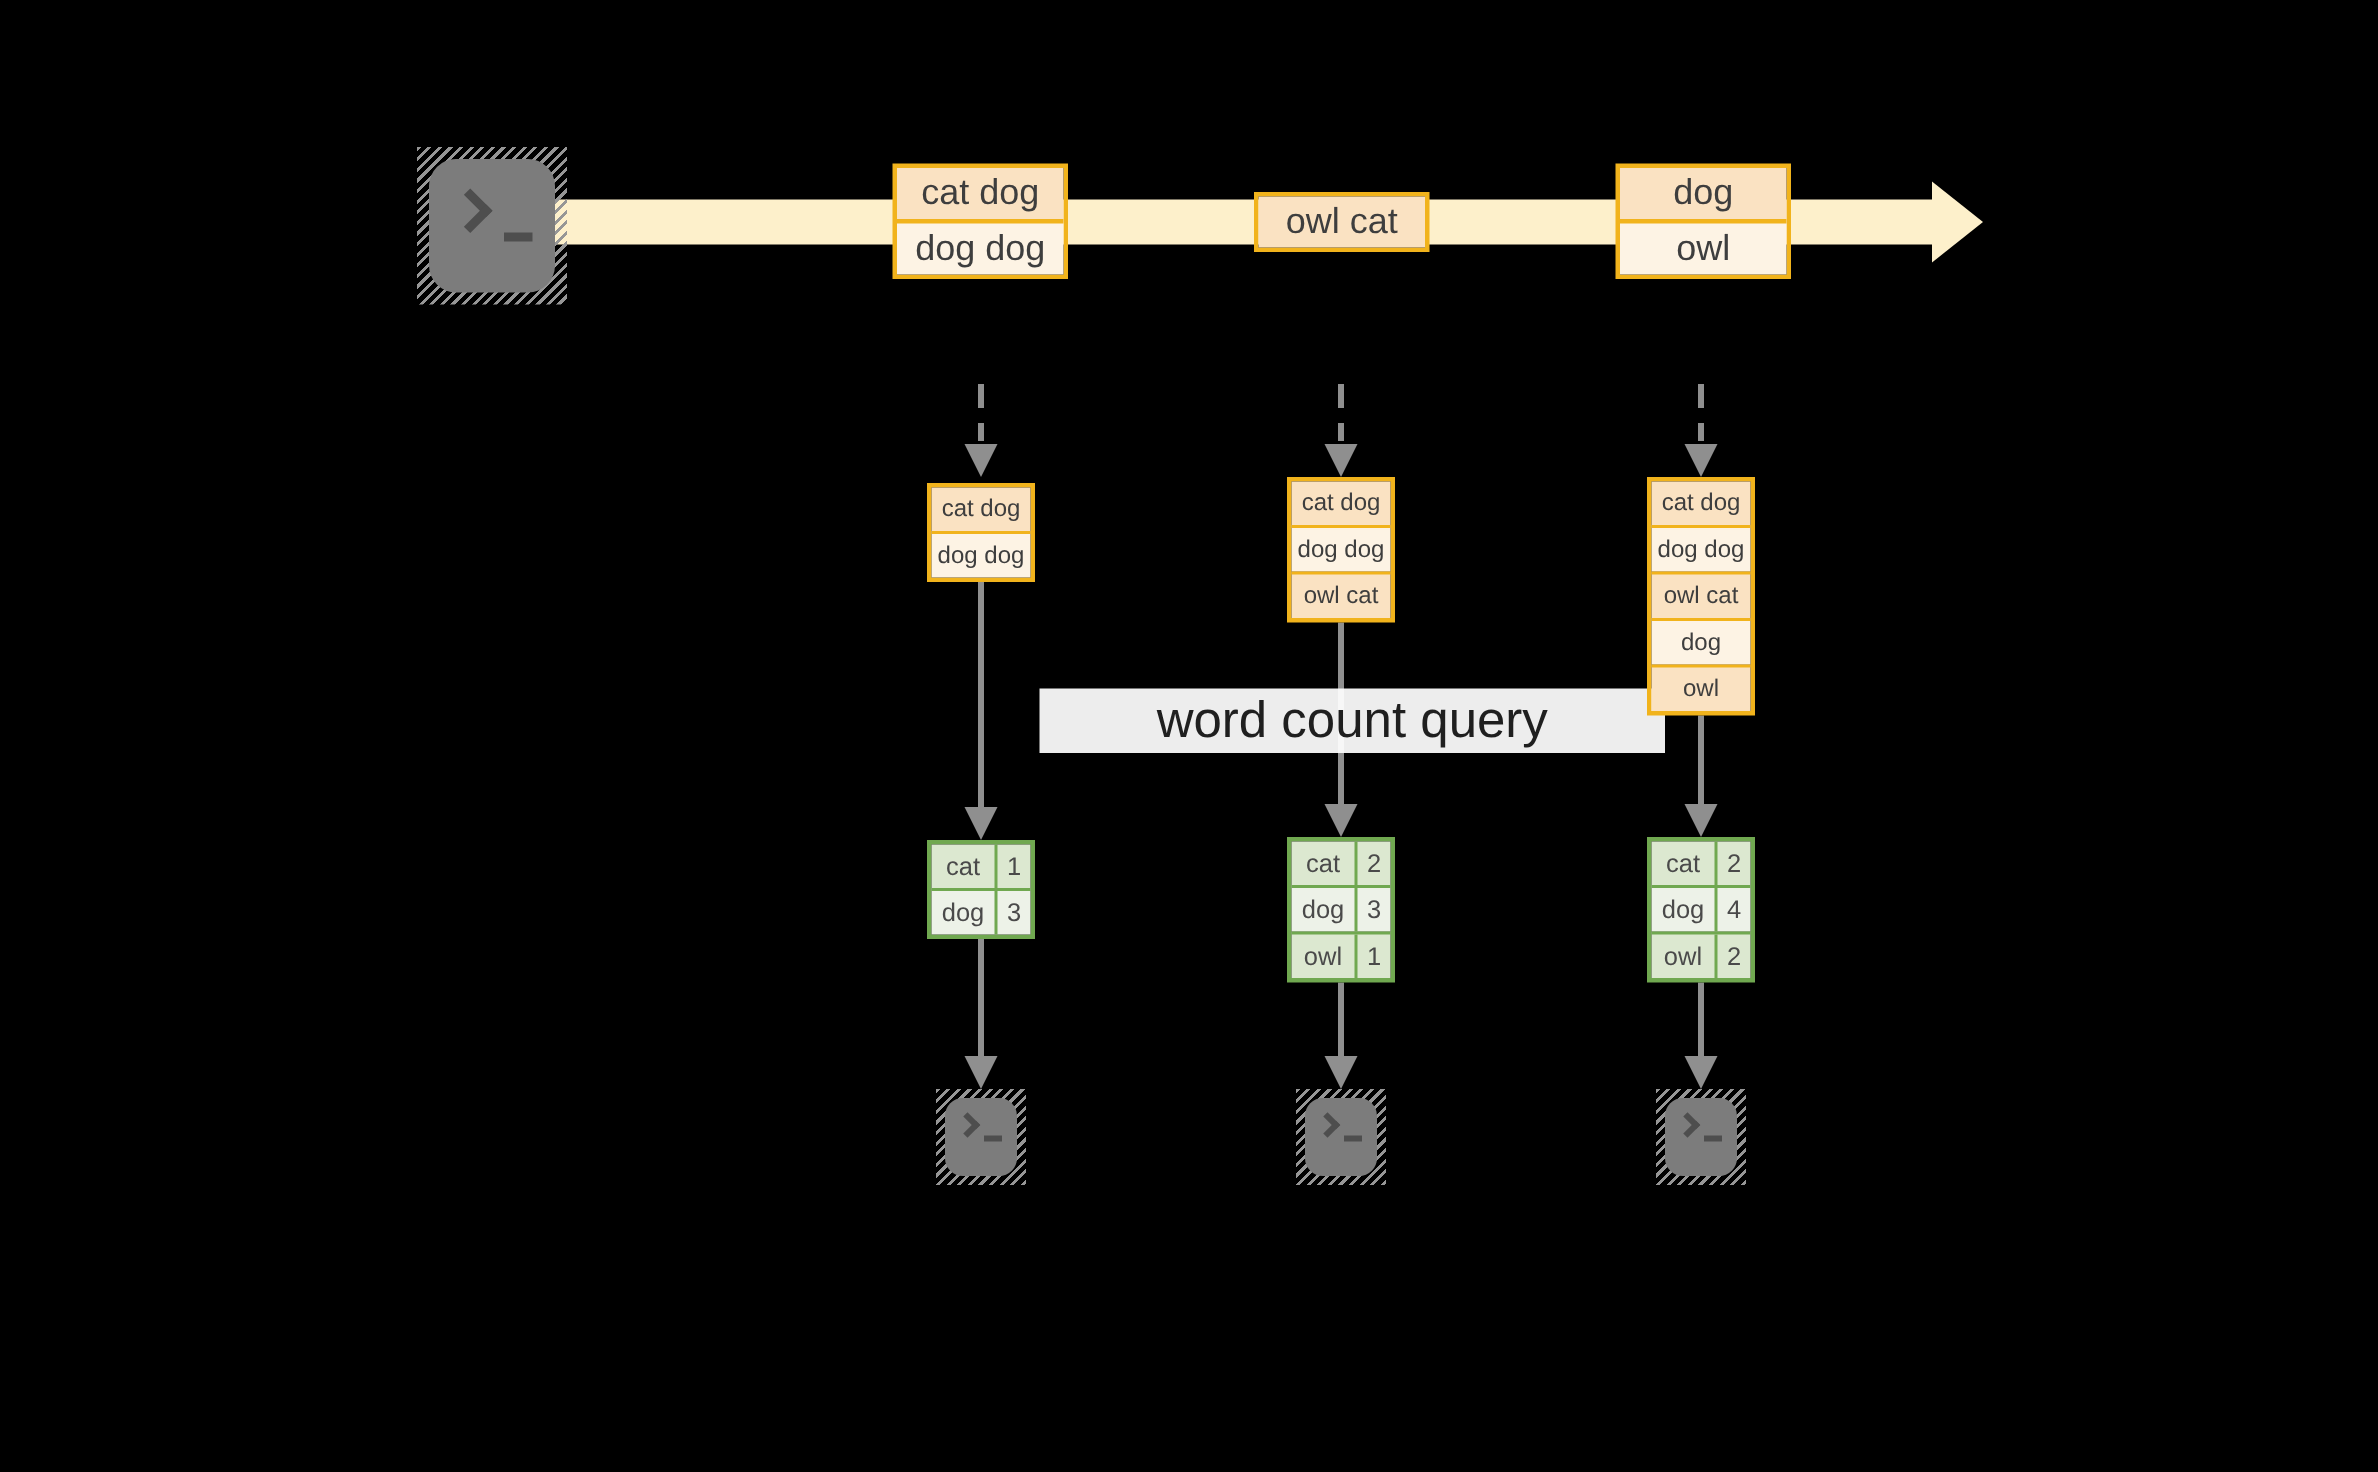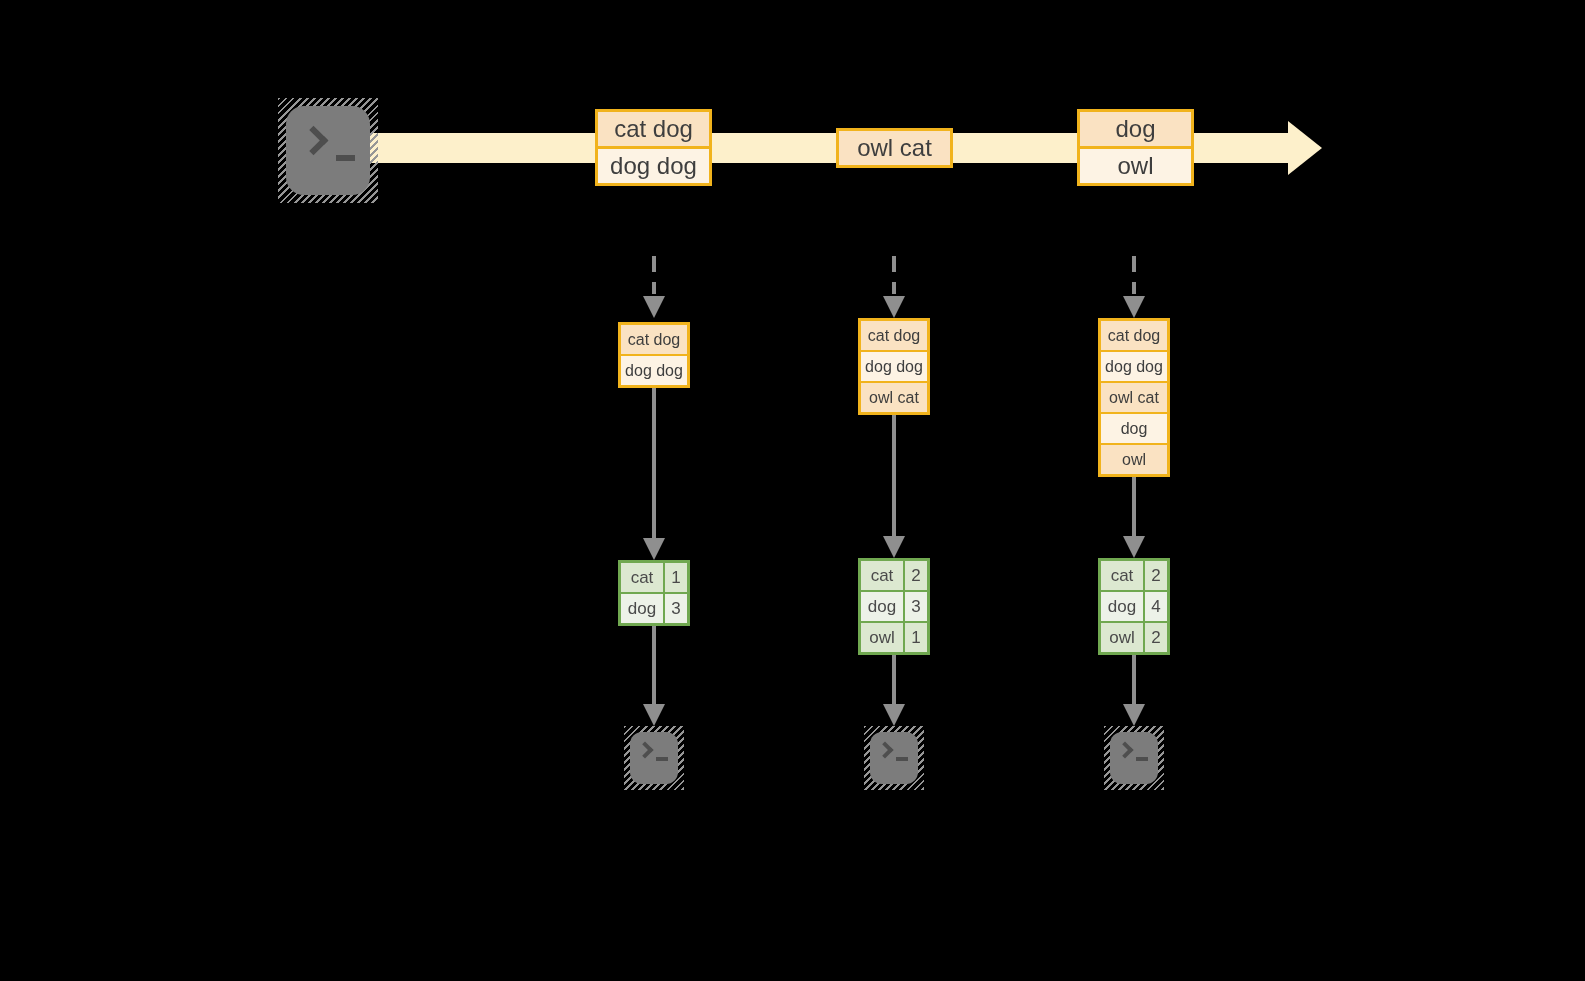--- a/index.html
+++ b/index.html
@@ -187,14 +187,15 @@
   <div class="vline" style="left:1132px;top:655px;height:49px"></div>
   <div class="vhead" style="left:1123px;top:704px"></div>
 
   <div class="term" style="left:1104px;top:726px;width:60px;height:64px">
     <div class="term-body sm">
       <span class="chev sm"></span>
       <span class="uscore sm"></span>
     </div>
   </div>
 
+  <div class="query-band">word count query</div>
 
 </div>
 
 </body></html>

